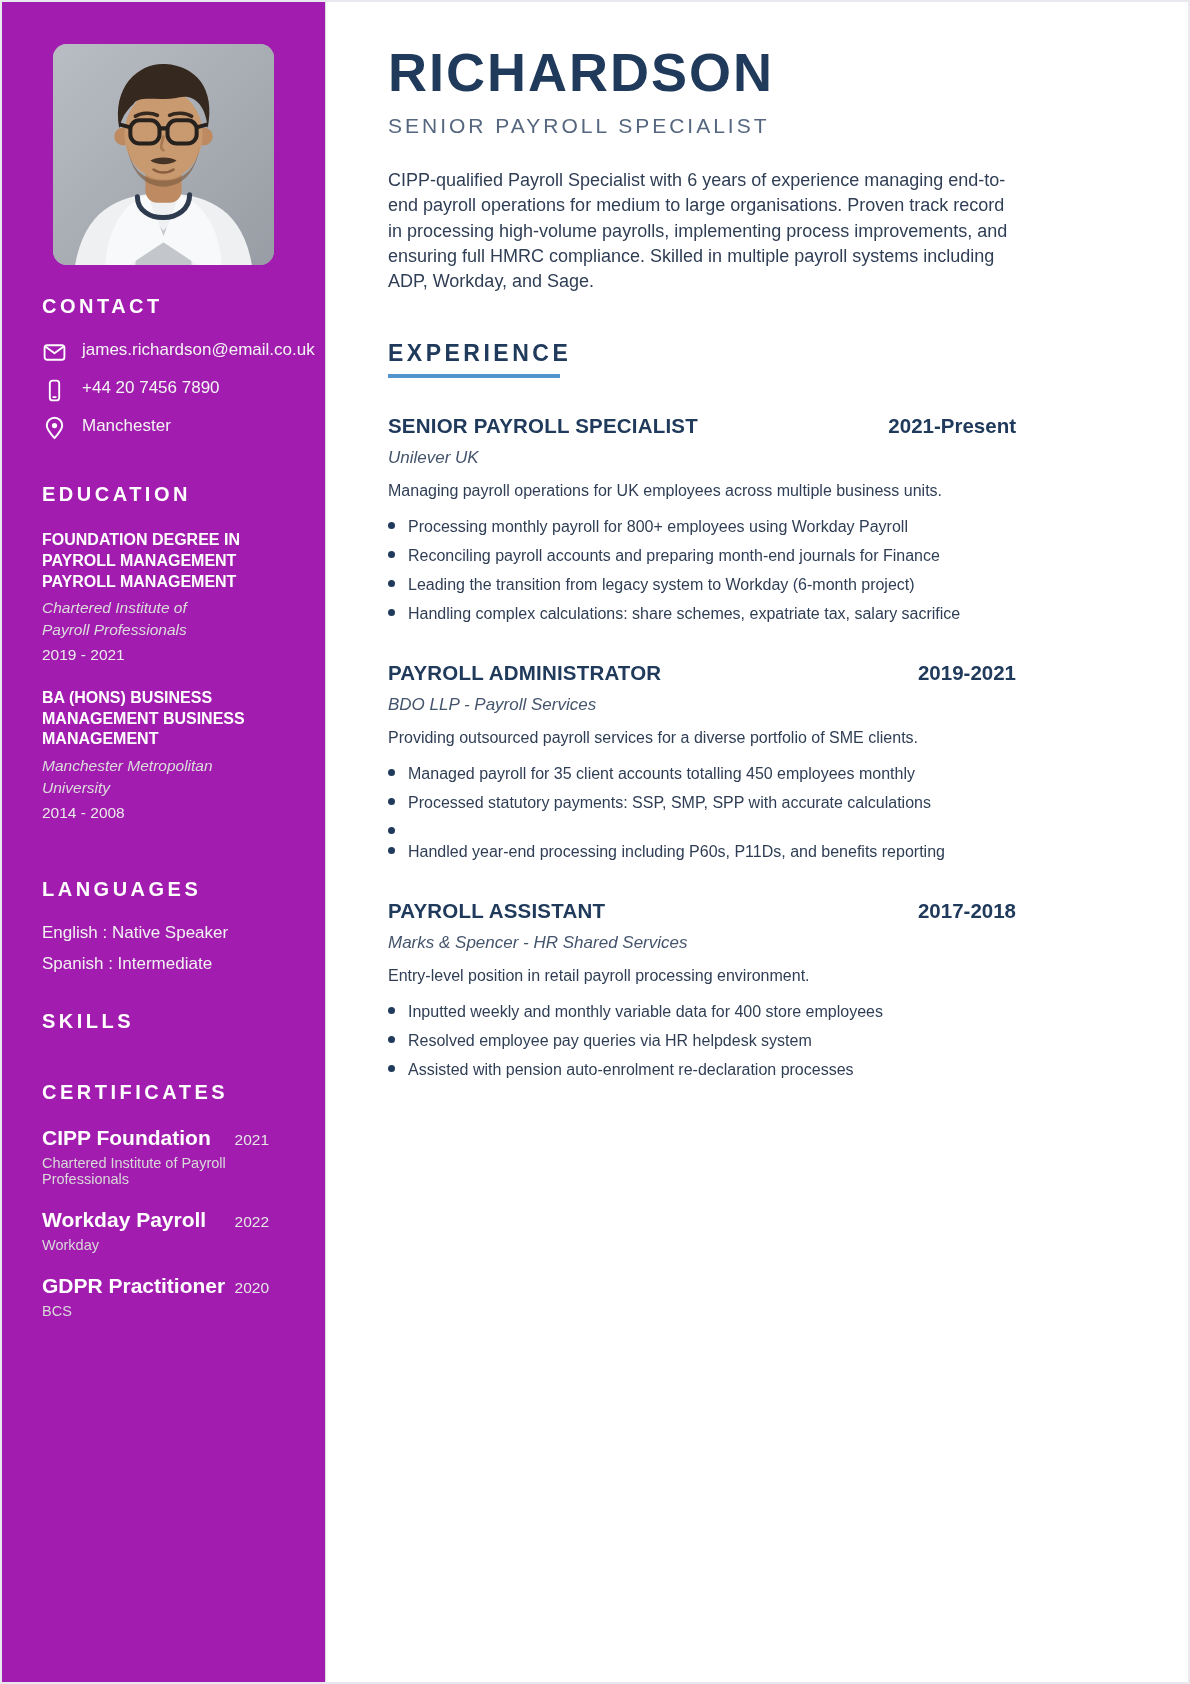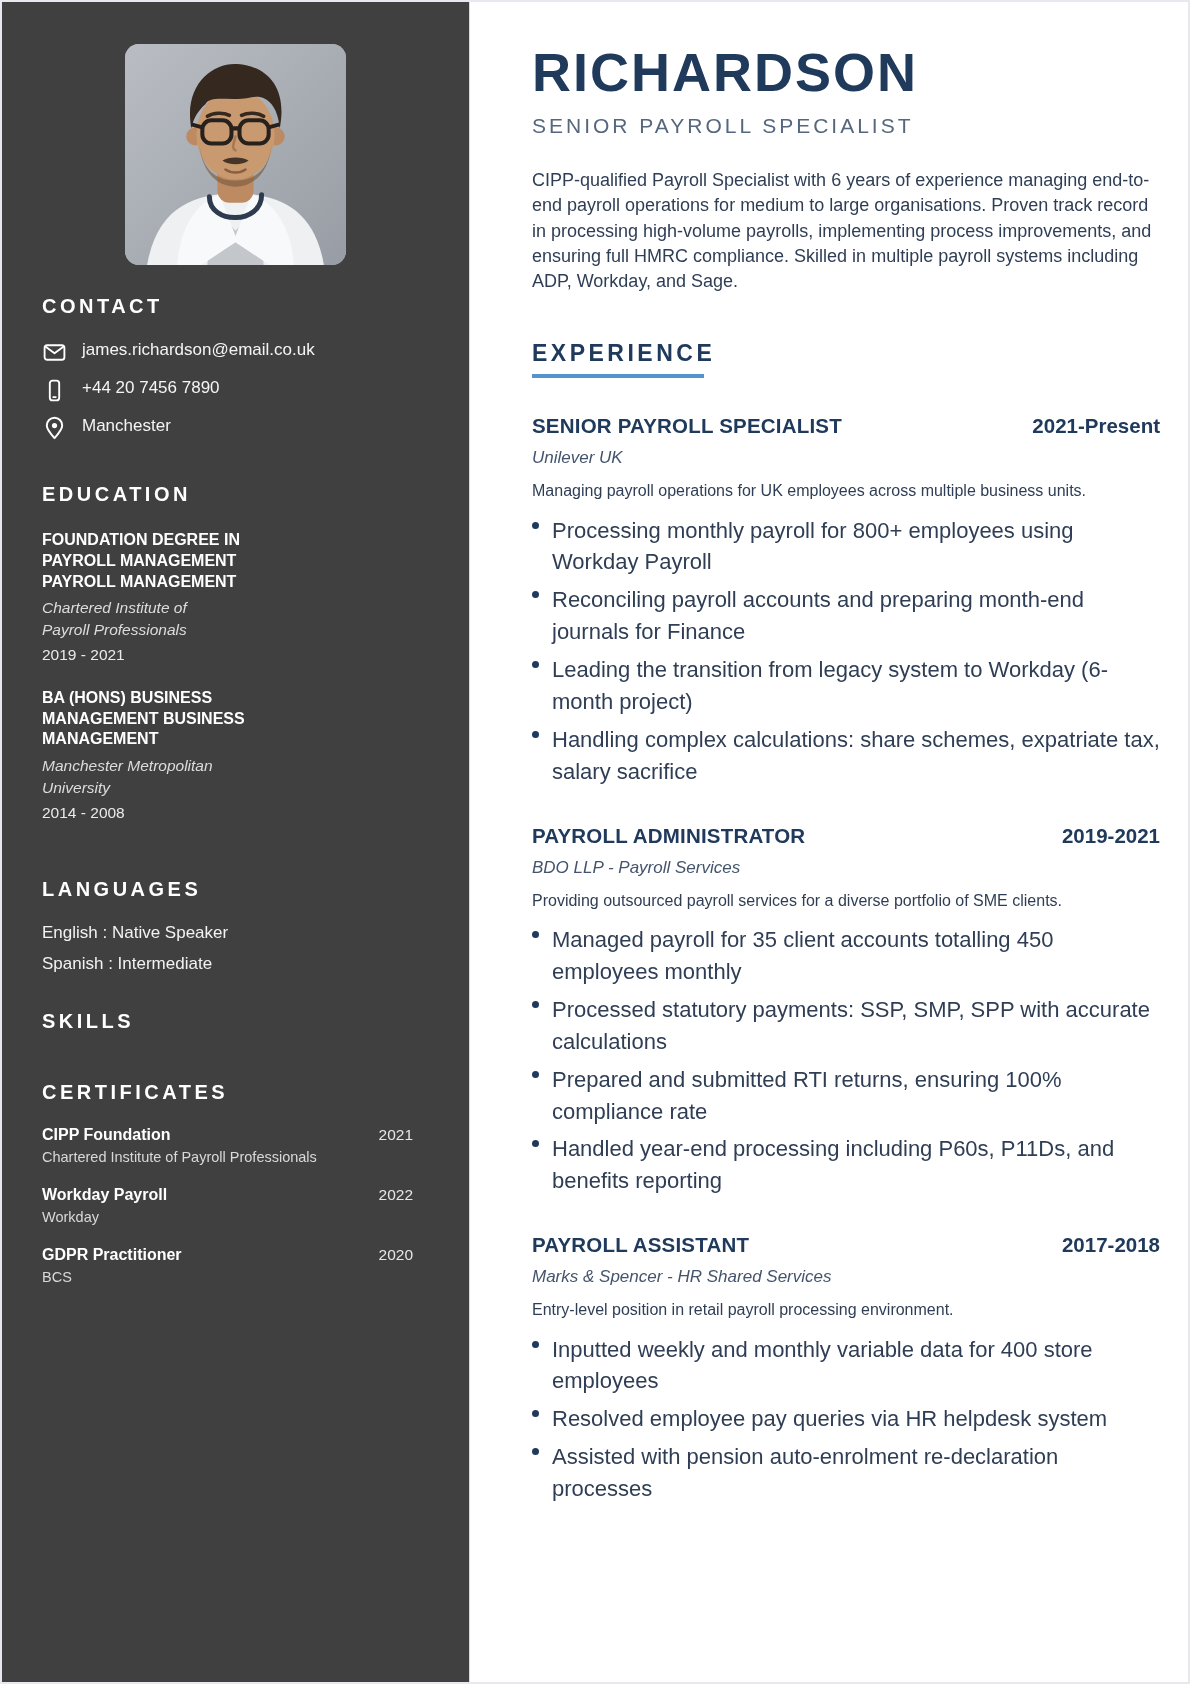--- a/index.html
+++ b/index.html
@@ -3,21 +3,21 @@
 <meta charset="utf-8">
 <style>
   * { margin:0; padding:0; box-sizing:border-box; }
   body { background:#ffffff; font-family:"Liberation Sans", sans-serif; }
   .page {
     width:1190px; height:1684px; background:#ffffff;
     border:2px solid #e8e8ee; display:flex; overflow:hidden;
   }
   
   .sidebar {
-    width:468px; flex-shrink:0; background:#404040; color:#ffffff;
+    width:324px; flex-shrink:0; background:#a21caf; color:#ffffff;
     border-right:1px solid #d9d9e0;
   }
   .photo-wrap {
     width:221px; height:221px; margin:42px auto 0; border-radius:14px;
     overflow:hidden; background:#aaaeb5;
   }
   .photo-wrap svg { display:block; }
   .sb-section { padding:0 18px 0 40px; }
   .sb-h {
     font-size:20px; font-weight:bold; letter-spacing:3.5px; color:#ffffff;
@@ -31,21 +31,21 @@
   .c-icon { width:25px; height:25px; flex-shrink:0; display:flex; align-items:center; justify-content:center; }
   .c-text { font-size:17px; color:#f4f4f4; }
   .edu-item { margin-bottom:24px; }
   .pre { white-space:pre-line; }
   .edu-degree { font-size:16px; font-weight:bold; line-height:1.3; color:#ffffff; }
   .edu-school { font-size:15.5px; font-style:italic; color:#dcdcdc; line-height:1.4; margin-top:5px; }
   .edu-years { font-size:15.5px; color:#eaeaea; margin-top:5px; }
   .lang-line { font-size:17px; color:#f2f2f2; margin-bottom:11px; }
   .cert-item { margin-bottom:21px; }
   .cert-row { display:flex; justify-content:space-between; align-items:baseline; padding-right:38px; }
-  .cert-name { font-size:16px; font-weight:bold; color:#ffffff; }
+  .cert-name { font-size:21px; font-weight:bold; color:#ffffff; }
   .cert-year { font-size:15.5px; color:#e6e6e6; }
   .cert-issuer { font-size:14.5px; color:#d9d9d9; margin-top:5px; }
   
   .main { flex:1; padding:42px 0 0 62px; }
   .main-inner { width:628px; }
   .name-first {
     font-size:54px; font-weight:400; letter-spacing:5px; color:#203a5c; line-height:1.06;
   }
   .name-last {
     font-size:54px; font-weight:800; letter-spacing:2px; color:#203a5c; line-height:1.06;
@@ -62,21 +62,21 @@
   .exp-underline { width:172px; height:4px; background:#5494cc; margin-top:7px; }
   .job { margin-top:36px; }
   .job-head { display:flex; justify-content:space-between; align-items:baseline; }
   .job-title { font-size:20.5px; font-weight:bold; color:#203a5c; letter-spacing:0.2px; }
   .job-dates { font-size:20.5px; font-weight:bold; color:#203a5c; }
   .job-company { font-size:17px; font-style:italic; color:#44546c; margin-top:10px; }
   .job-desc { font-size:16px; color:#2f3e55; margin-top:12px; line-height:1.4; }
   .bullets { list-style:none; margin-top:12px; }
   .bullets li { display:flex; gap:13px; margin-bottom:6px; }
   .bdot { width:7px; height:7px; border-radius:50%; background:#203a5c; flex-shrink:0; margin-top:7px; }
-  .btext { font-size:22px; color:#2f3e55; line-height:1.45; }
+  .btext { font-size:16px; color:#2f3e55; line-height:1.45; }
 </style>
 </head>
 <body>
 
 <div class="page">
 
   <aside class="sidebar">
 
     <div class="photo-wrap">
       <svg viewBox="0 0 220 220" width="221" height="221">
@@ -274,21 +274,20 @@
           <li>
               <span class="bdot"></span>
               <span class="btext">Managed payroll for 35 client accounts totalling 450 employees monthly</span>
             </li>
           <li>
               <span class="bdot"></span>
               <span class="btext">Processed statutory payments: SSP, SMP, SPP with accurate calculations</span>
             </li>
           <li>
               <span class="bdot"></span>
-              <span class="btext">Prepared and submitted RTI returns, ensuring 100% compliance rate</span>
             </li>
           <li>
               <span class="bdot"></span>
               <span class="btext">Handled year-end processing including P60s, P11Ds, and benefits reporting</span>
             </li>
         </ul>
       </section>
 
       <section class="job">
         <div class="job-head">

